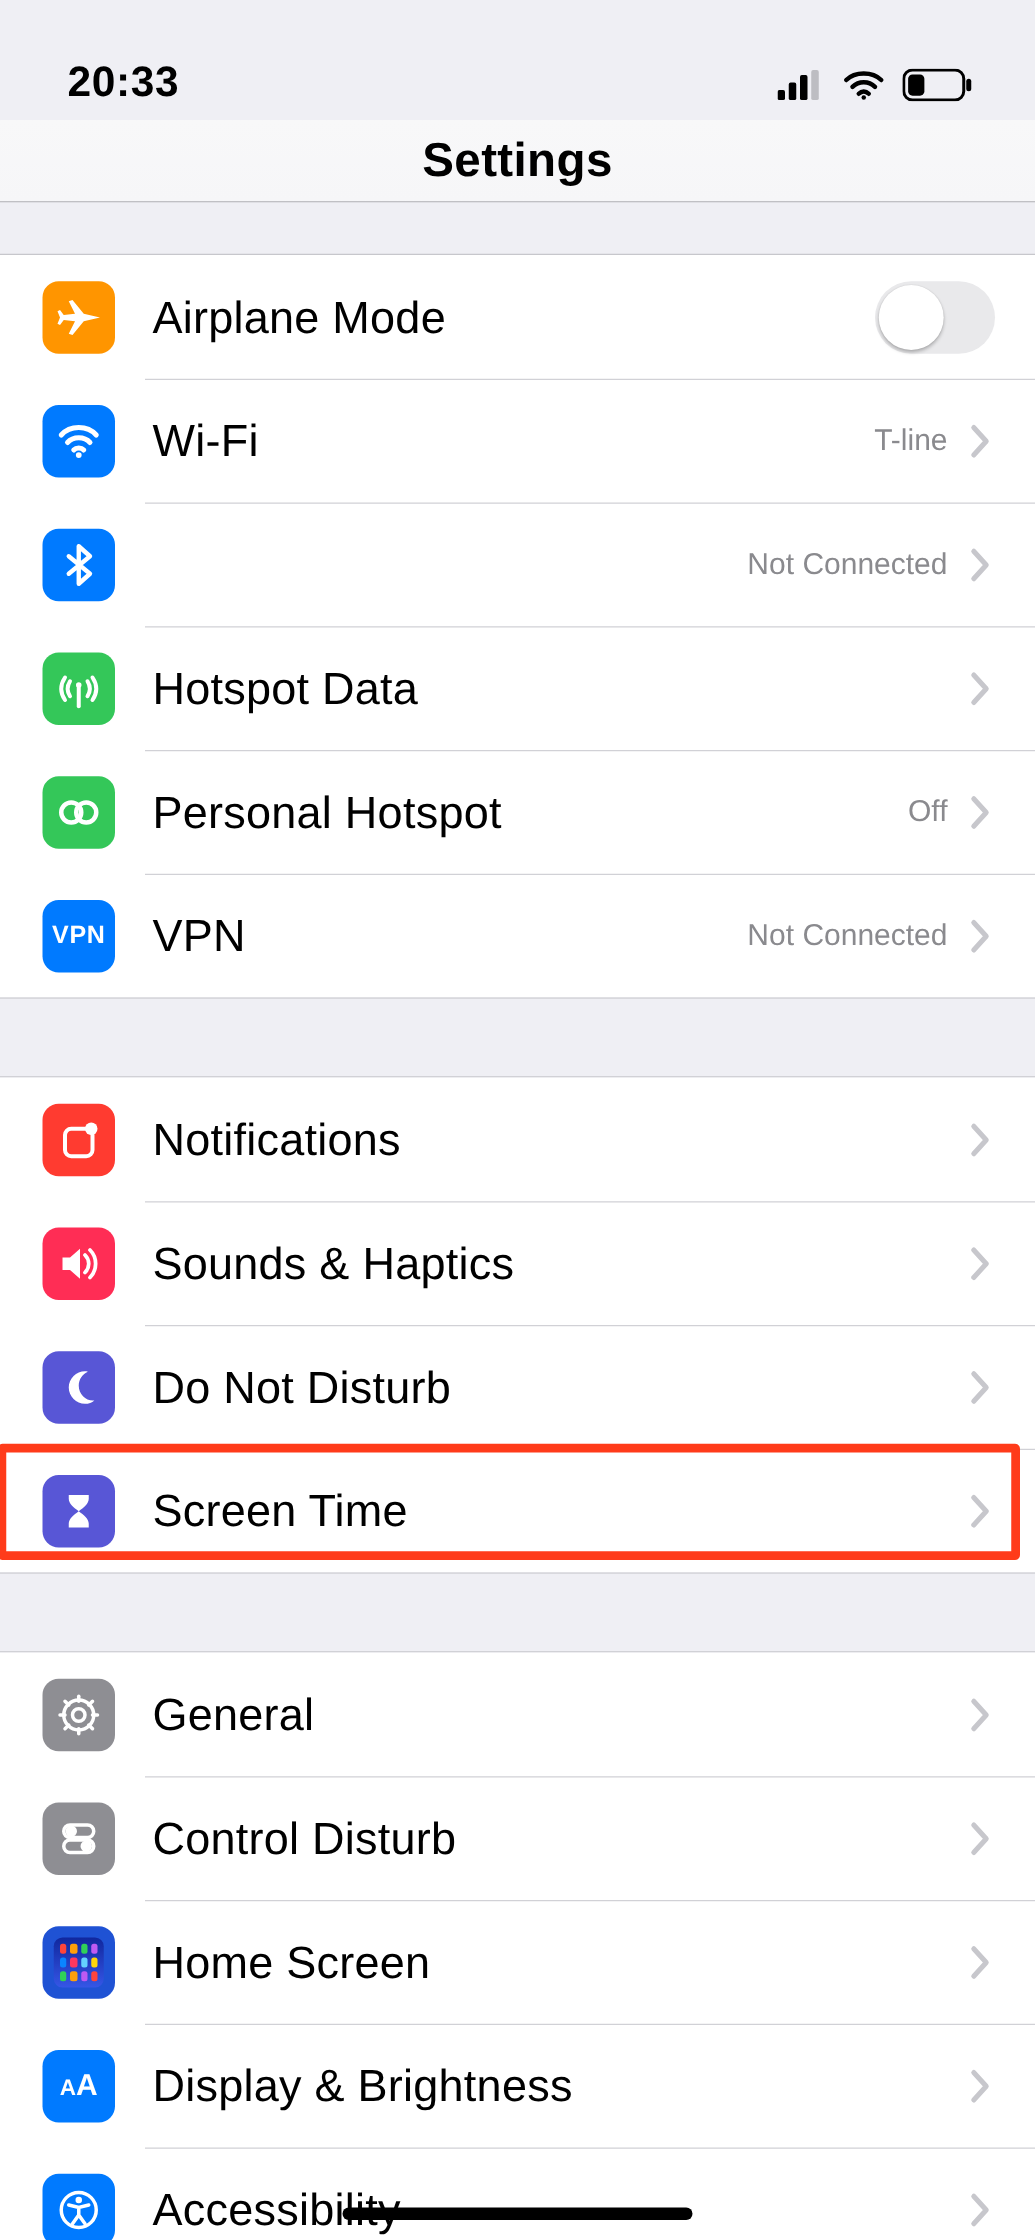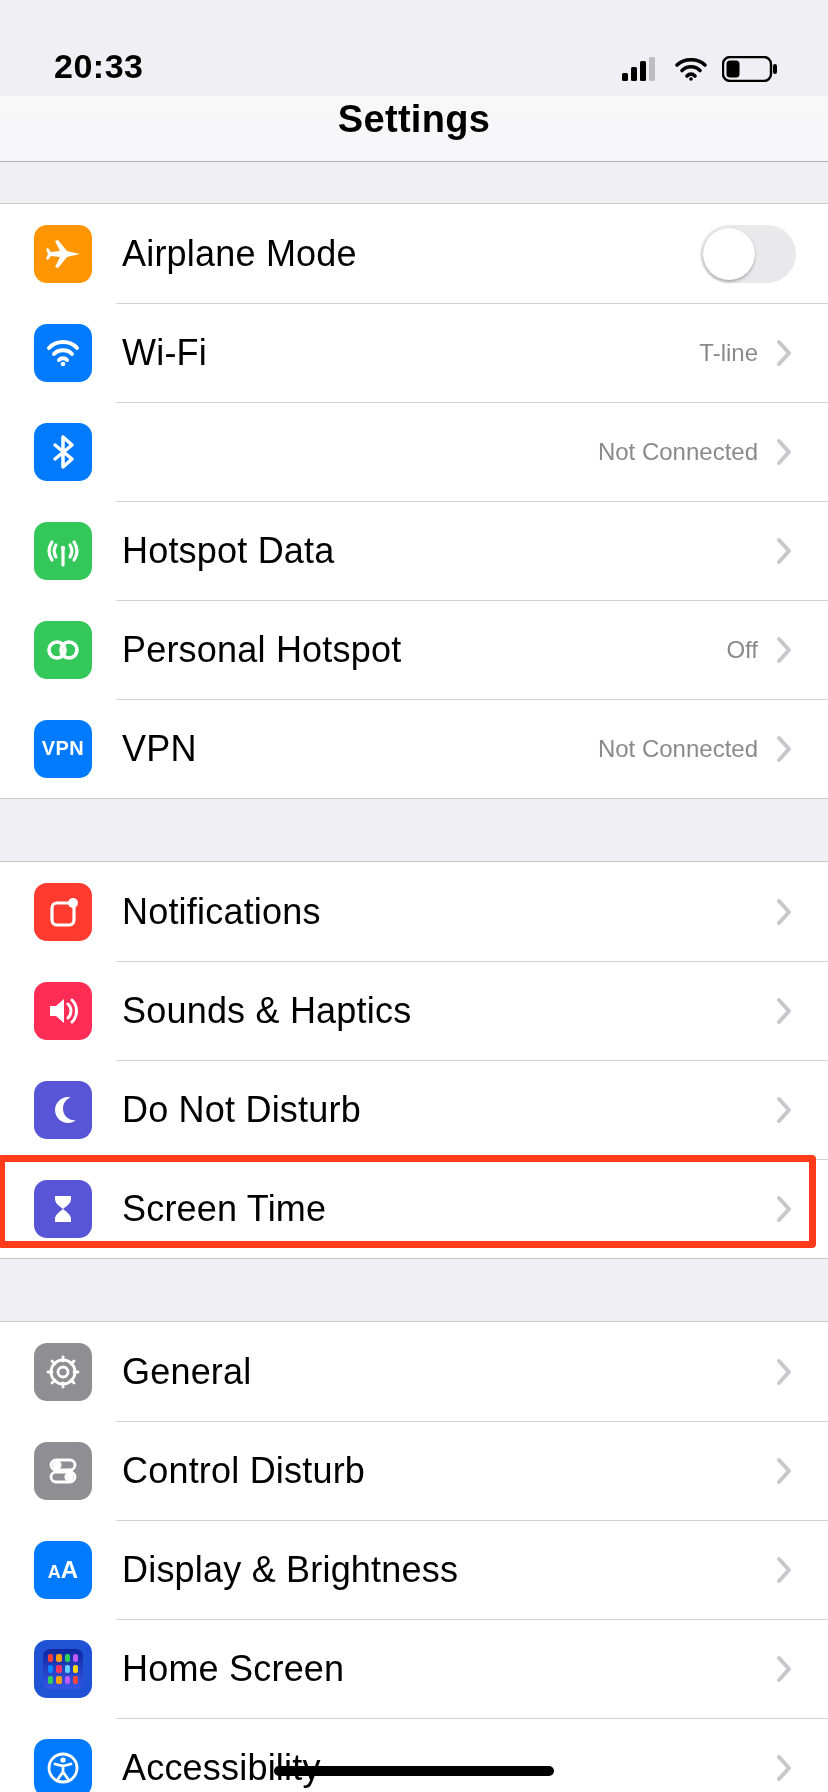--- a/index.html
+++ b/index.html
@@ -5,21 +5,21 @@
   * { box-sizing: border-box; margin: 0; padding: 0; }
   html, body { width: 828px; height: 1792px; font-family: -apple-system, "Helvetica Neue", Helvetica, Arial, sans-serif; background:#efeff4; color:#000; -webkit-font-smoothing:antialiased; }
   .screen { width:828px; height:1792px; position:relative; background:#efeff4; overflow:hidden; }
 
   
   .status-bar { height:96px; display:flex; align-items:flex-end; justify-content:space-between; padding:0 50px 10px 54px; }
   .status-time { font-size:34px; font-weight:600; letter-spacing:0.5px; }
   .status-icons { display:flex; align-items:center; gap:14px; }
 
   
-  .nav-bar { height:66px; display:flex; align-items:flex-start; justify-content:center; border-bottom:1px solid #b0b0b4; background:linear-gradient(#f8f8f9,#f6f6f8); }
+  .nav-bar { height:66px; display:flex; align-items:center; justify-content:center; border-bottom:1px solid #b0b0b4; background:linear-gradient(#f8f8f9,#f6f6f8); }
   .nav-title { font-size:38px; font-weight:700; letter-spacing:0.3px; margin-top:2px; }
 
   
   .spacer-g { height:72px; background:#efeff4; border-bottom:1px solid #c7c7cc; }
   .section  { background:#ffffff; }
   .section-end { height:1px; background:#c7c7cc; }
 
   
   .row { display:flex; align-items:center; min-height:99px; padding:0 32px 0 34px; position:relative; }
   .row + .row::before { content:""; position:absolute; left:116px; right:0; top:0; height:1px; background:#d1d1d6; }
@@ -311,33 +311,20 @@
       <div class="label">Control Disturb</div>
       <div class="fill"></div>
       <div class="chev">
           <svg width="18" height="30" viewBox="0 0 18 30" fill="none" stroke-width="4" stroke-linecap="round" stroke-linejoin="round">
             <path d="M4 4 L14 15 L4 26"></path>
           </svg>
         </div>
     </div>
 
     <div class="row">
-      <div class="icon-box c-blue">
-        <span class="aa-text"><span class="small">A</span>A</span>
-      </div>
-      <div class="label">Display &amp; Brightness</div>
-      <div class="fill"></div>
-      <div class="chev">
-          <svg width="18" height="30" viewBox="0 0 18 30" fill="none" stroke-width="4" stroke-linecap="round" stroke-linejoin="round">
-            <path d="M4 4 L14 15 L4 26"></path>
-          </svg>
-        </div>
-    </div>
-
-    <div class="row">
       <div class="icon-box c-darkblue" style="padding:0;">
         <div class="home-grid">
           <span style="background:#ff453a"></span>
             <span style="background:#ff9f0a"></span>
             <span style="background:#30d158"></span>
             <span style="background:#bf5af2"></span>
           <span style="background:#0a84ff"></span>
             <span style="background:#ff375f"></span>
             <span style="background:#64d2ff"></span>
             <span style="background:#ffd60a"></span>
@@ -351,20 +338,33 @@
       <div class="fill"></div>
       <div class="chev">
           <svg width="18" height="30" viewBox="0 0 18 30" fill="none" stroke-width="4" stroke-linecap="round" stroke-linejoin="round">
             <path d="M4 4 L14 15 L4 26"></path>
           </svg>
         </div>
     </div>
 
     <div class="row">
       <div class="icon-box c-blue">
+        <span class="aa-text"><span class="small">A</span>A</span>
+      </div>
+      <div class="label">Display &amp; Brightness</div>
+      <div class="fill"></div>
+      <div class="chev">
+          <svg width="18" height="30" viewBox="0 0 18 30" fill="none" stroke-width="4" stroke-linecap="round" stroke-linejoin="round">
+            <path d="M4 4 L14 15 L4 26"></path>
+          </svg>
+        </div>
+    </div>
+
+    <div class="row">
+      <div class="icon-box c-blue">
         <svg width="38" height="38" viewBox="0 0 38 38" fill="none" stroke="#fff" stroke-width="2.8">
             <circle cx="19" cy="19" r="14"></circle>
             <circle cx="19" cy="11" r="2.6" fill="#fff" stroke="none"></circle>
             <path d="M11 15 L19 17 L27 15 M19 17 L19 23 M19 23 L14 30 M19 23 L24 30" stroke-linecap="round"></path>
           </svg>
       </div>
       <div class="label">Accessibility</div>
       <div class="fill"></div>
       <div class="chev">
           <svg width="18" height="30" viewBox="0 0 18 30" fill="none" stroke-width="4" stroke-linecap="round" stroke-linejoin="round">

